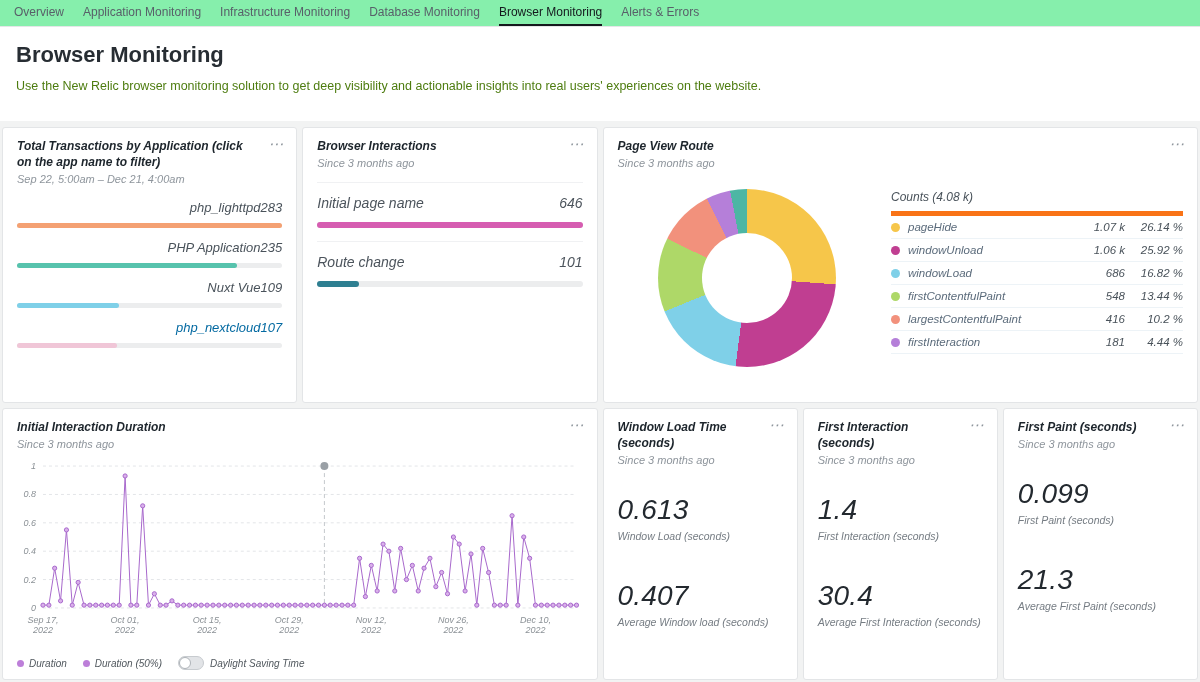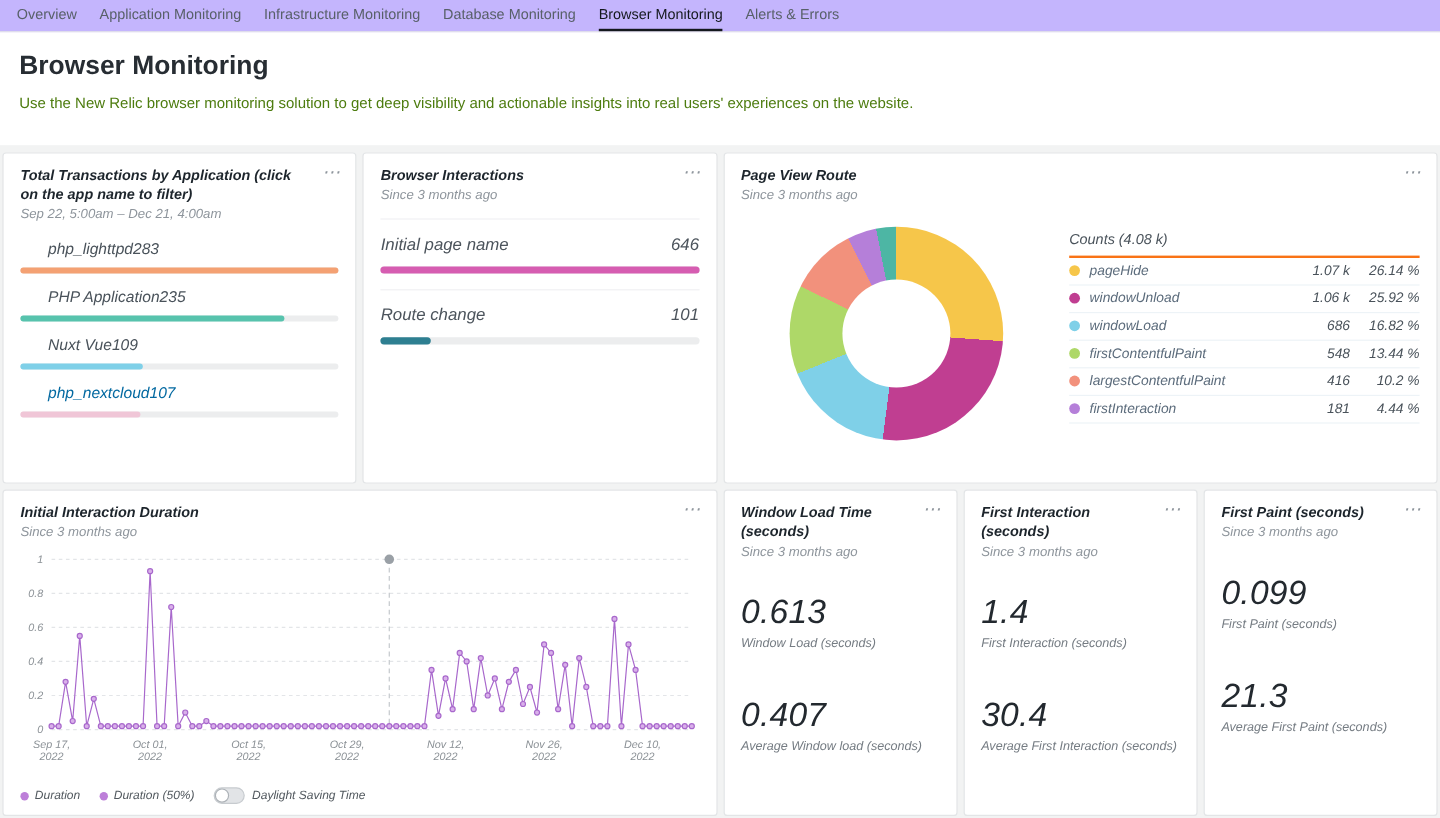--- a/index.html
+++ b/index.html
@@ -6,21 +6,21 @@
   body {
     width: 1200px; height: 682px; overflow: hidden;
     background: #f2f3f3;
     font-family: "Liberation Sans", sans-serif;
     color: #343a40;
   }
   .app { width: 1200px; height: 682px; overflow: hidden; }
 
   
   .topnav {
-    height: 27px; background: #c4b5fd; border-bottom: 1px solid #e5e6e8;
+    height: 27px; background: #86efac; border-bottom: 1px solid #e5e6e8;
     display: flex; align-items: stretch; padding: 0 14px;
   }
   .nav-tab {
     font-size: 12px; color: #586069; display: flex; align-items: center;
     margin-right: 19px; border-bottom: 2px solid transparent; cursor: pointer;
     white-space: nowrap;
   }
   .nav-tab.active { color: #14181d; border-bottom-color: #14181d; font-weight: 500; }
 
   
@@ -48,21 +48,21 @@
   .panel-sub { font-size: 11px; color: #8e959c; margin-top: 3px; }
   .panel-menu {
     position: absolute; top: 8px; right: 12px; color: #8e959c;
     font-size: 15px; letter-spacing: 1px; cursor: pointer; line-height: 1;
   }
 
   
   .tx-list { margin-top: 15px; }
   .tx-row { margin-top: 12px; }
   .tx-row:first-child { margin-top: 0; }
-  .tx-line { display: flex; justify-content: flex-start; font-size: 13px; color: #49525a; margin-left: 23px; }
+  .tx-line { display: flex; justify-content: flex-end; font-size: 13px; color: #49525a; margin-left: 23px; }
   .tx-track { height: 5px; background: #ecedee; border-radius: 3px; margin-top: 8px; }
   .tx-fill { height: 5px; border-radius: 3px; }
   .faded .bar-name, .faded .bar-val { color: #0369a1; }
   .faded .tx-fill { opacity: .5; }
 
   
   .bi-list { margin-top: 6px; }
   .bi-row { border-top: 1px solid #f0f1f3; margin-top: 13px; padding-top: 12px; }
   .bi-line { display: flex; justify-content: space-between; font-size: 14px; color: #4c545c; }
   .bi-track { height: 6px; background: #ecedee; border-radius: 3px; margin-top: 11px; }
@@ -76,21 +76,21 @@
   }
   .donut::after {
     content: ""; position: absolute; inset: 44px; background: #fff; border-radius: 50%;
   }
   .legend { width: 292px; margin-left: auto; margin-top: 4px; }
   .legend-title { font-size: 12px; color: #49525a; margin-bottom: 7px; }
   .legend-row {
     display: flex; align-items: center; padding: 5px 0;
     border-bottom: 1px solid #edf3f7; font-size: 11.5px; cursor: pointer;
   }
-  .legend-row:first-child { border-top: 2px solid #f97316; }
+  .legend-row:first-child { border-top: 5px solid #f97316; }
   .legend-dot { width: 9px; height: 9px; border-radius: 50%; margin-right: 8px; flex: none; }
   .legend-label { flex: 1; color: #5b6b7b; }
   .legend-val { width: 50px; text-align: right; color: #49525a; }
   .legend-pct { width: 58px; text-align: right; color: #49525a; }
 
   
   .line-chart { margin-top: 10px; }
   .chart-legend {
     position: absolute; left: 14px; bottom: 9px;
     display: flex; align-items: center; gap: 16px;

